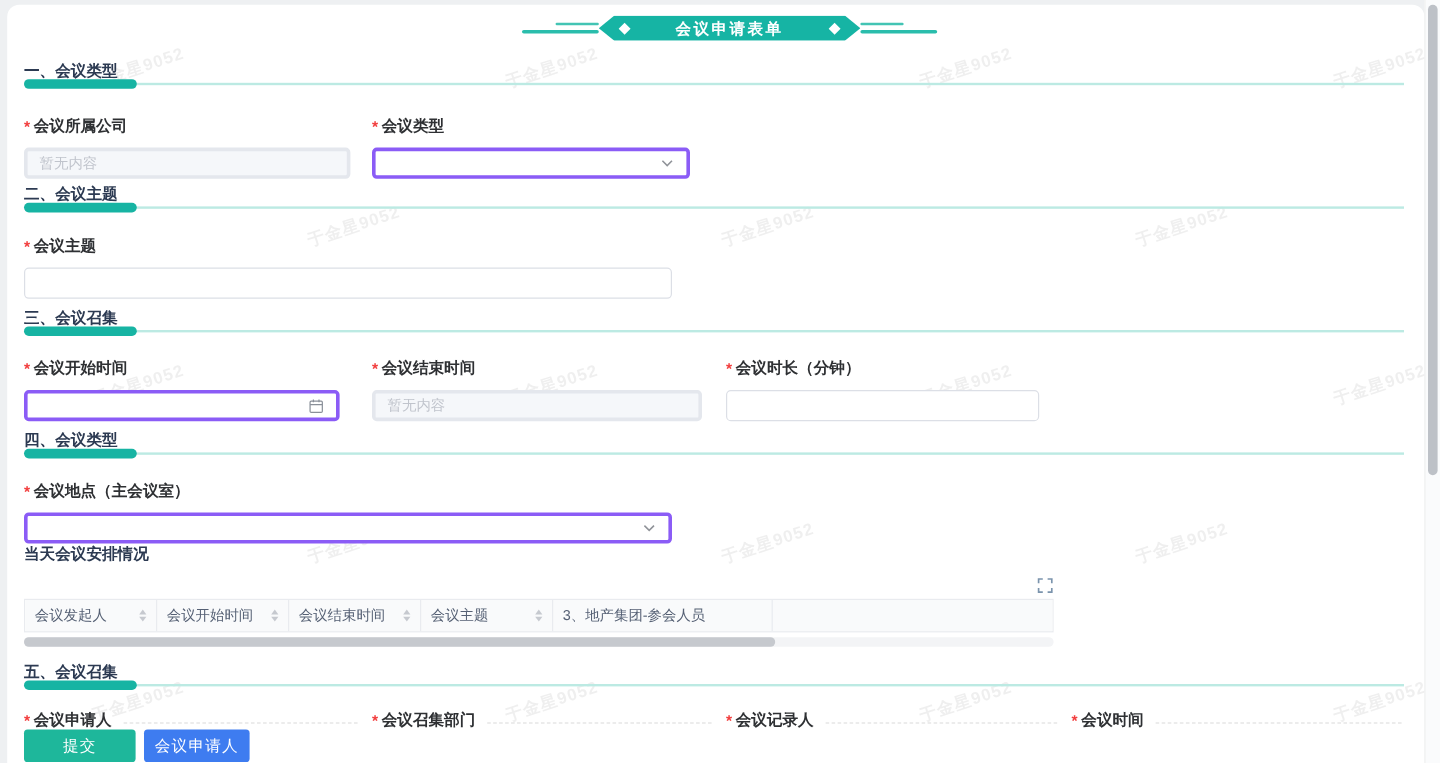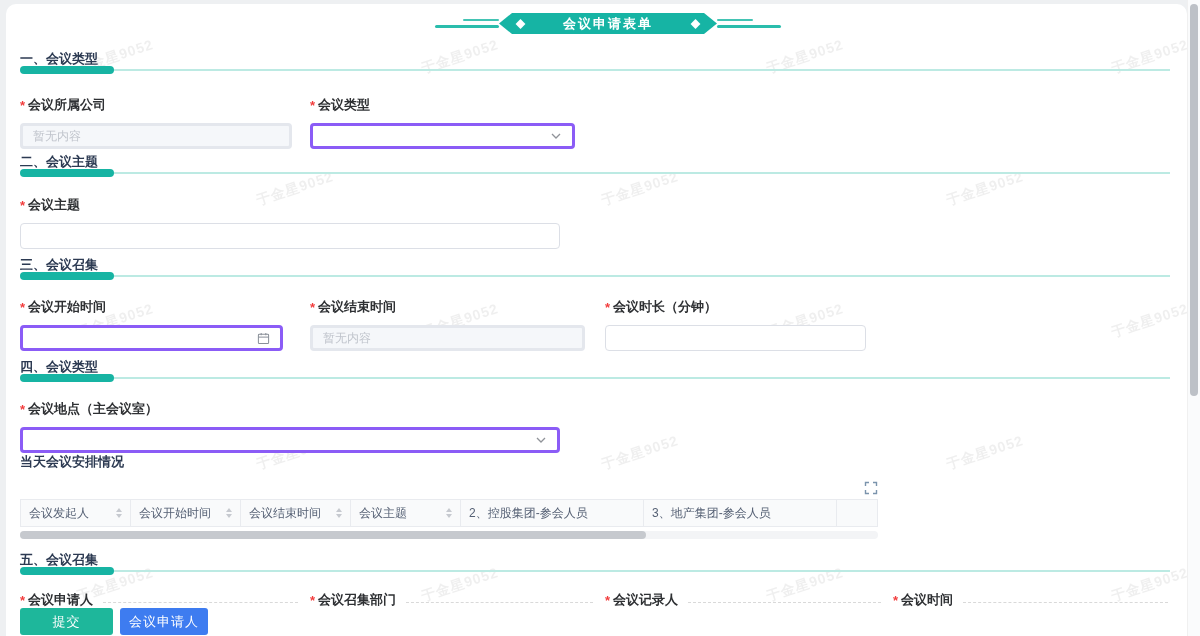--- a/index.html
+++ b/index.html
@@ -263,23 +263,20 @@
           </span>
       </div>
       <div class="th">
         <span>会议主题</span>
         <span class="sorts">
             <i class="tri-up"></i>
             <i class="tri-dn"></i>
           </span>
       </div>
       <div class="th">
-        <span>2、控股集团-参会人员</span>
-      </div>
-      <div class="th">
         <span>3、地产集团-参会人员</span>
       </div>
     </div>
   </div>
   <div class="hscroll">
     <div class="hthumb"></div>
   </div>
 
   <div class="sec-title" style="top:551px">五、会议召集</div>
   <div class="bar" style="top:567px">

